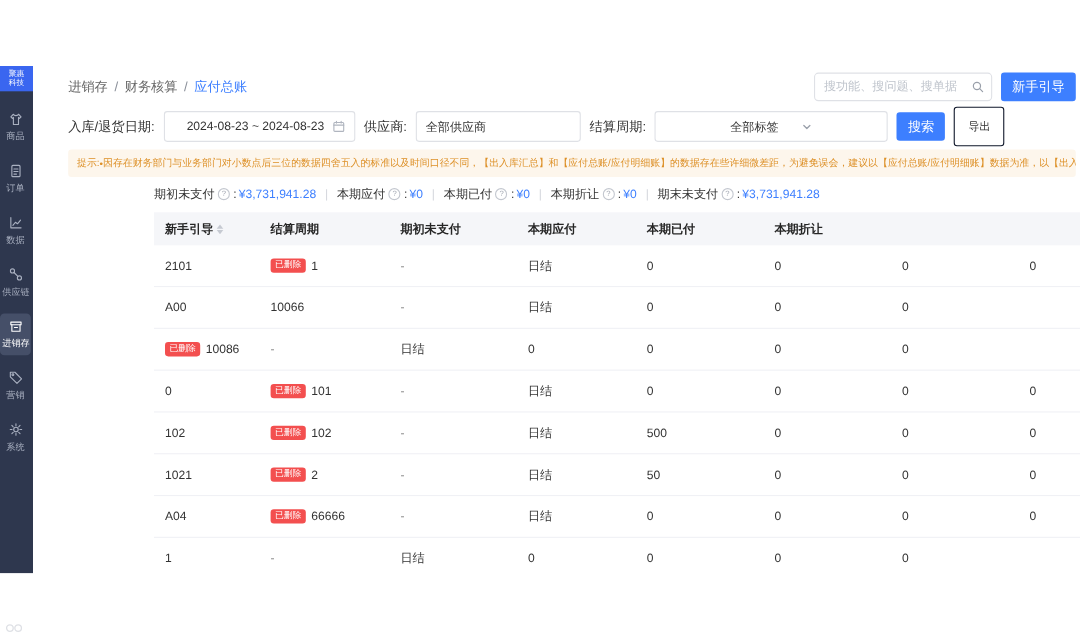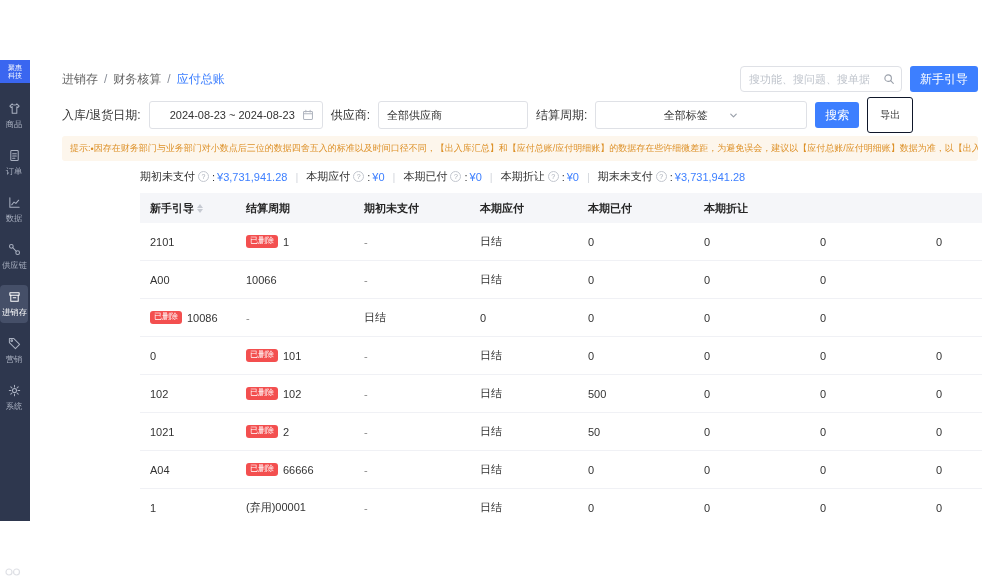--- a/index.html
+++ b/index.html
@@ -337,24 +337,20 @@
               <div class="td td-muted">-</div>
               <div class="td">日结</div>
               <div class="td">0</div>
               <div class="td">0</div>
               <div class="td">0</div>
               <div class="td">0</div>
             </div>
 
             <div class="tr">
               <div class="td">1</div>
-              <div class="td">
-
-                <span>(弃用)00001</span>
-              </div>
               <div class="td td-muted">-</div>
               <div class="td">日结</div>
               <div class="td">0</div>
               <div class="td">0</div>
               <div class="td">0</div>
               <div class="td">0</div>
             </div>
           </div>
       </div>
 

